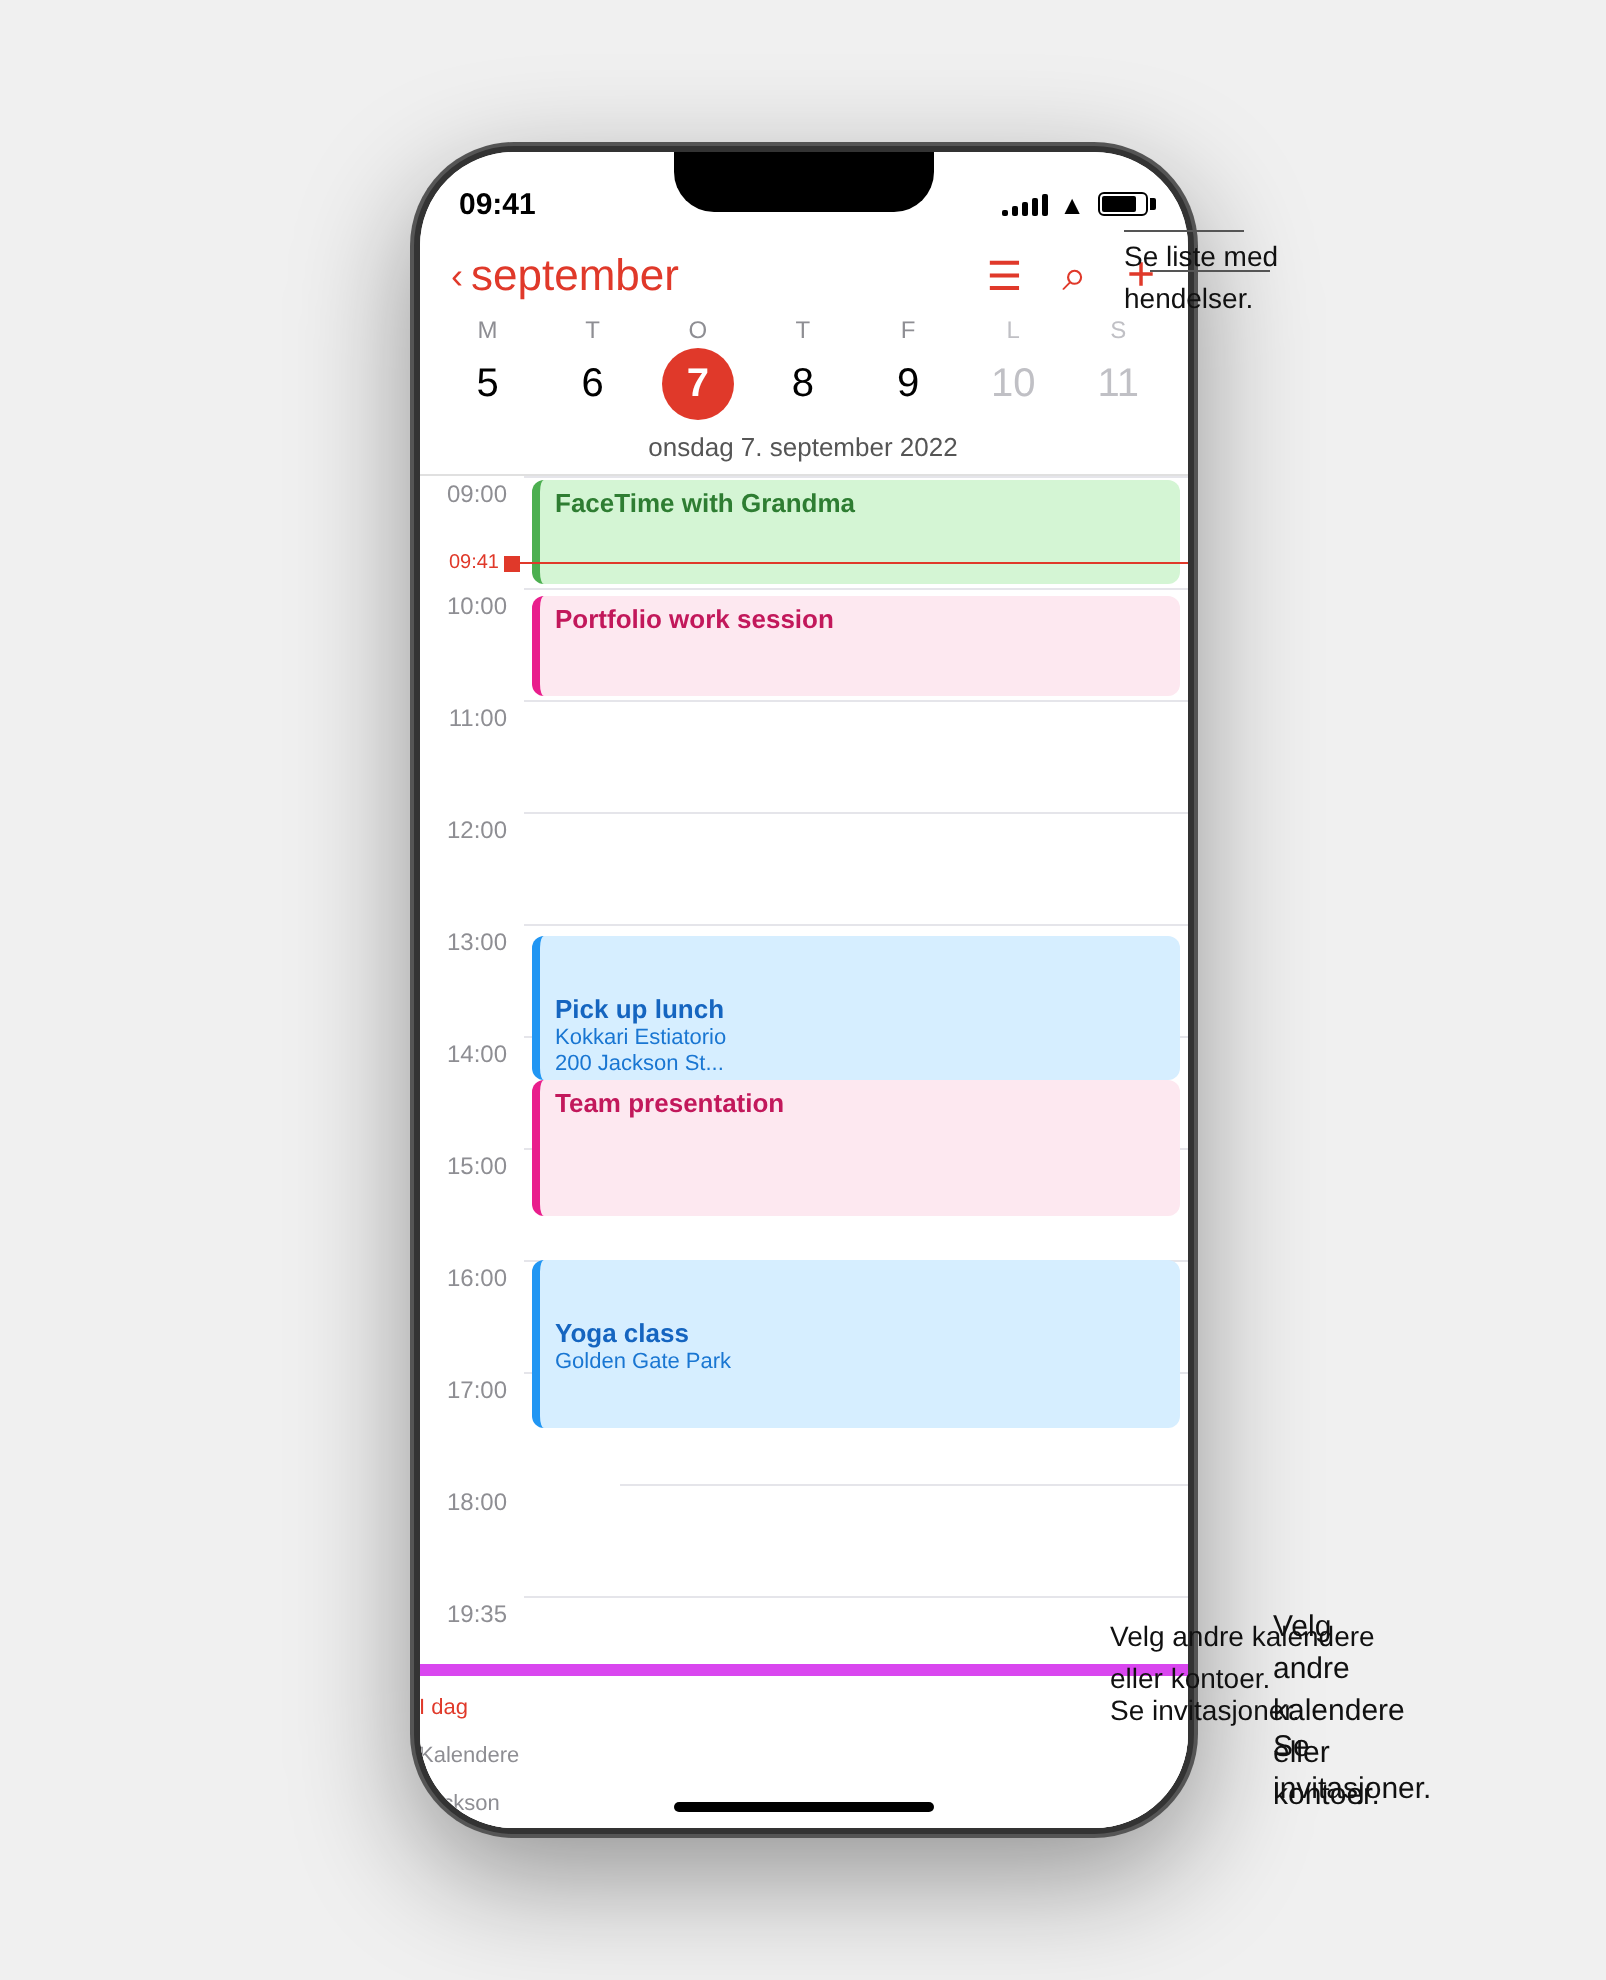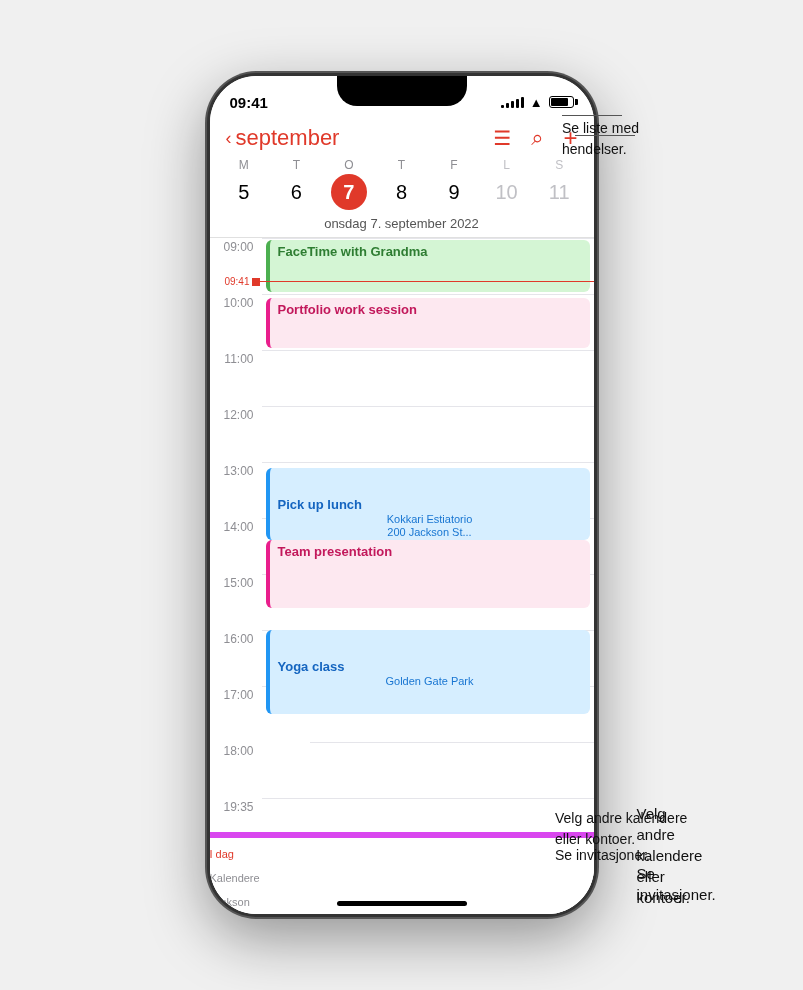--- a/index.html
+++ b/index.html
@@ -220,21 +220,20 @@
       overflow: hidden;
       z-index: 5;
     }
     .event-title {
       font-size: 13px;
       font-weight: 600;
     }
     .event-subtitle {
       font-size: 11px;
       margin-top: 1px;
-      text-align: center;
     }
 
     .event-green {
       background: #d4f5d4;
       border-left: 4px solid #4caf50;
     }
     .event-green .event-title { color: #2e7d32; }
 
     .event-pink {
       background: #fde8f0;

